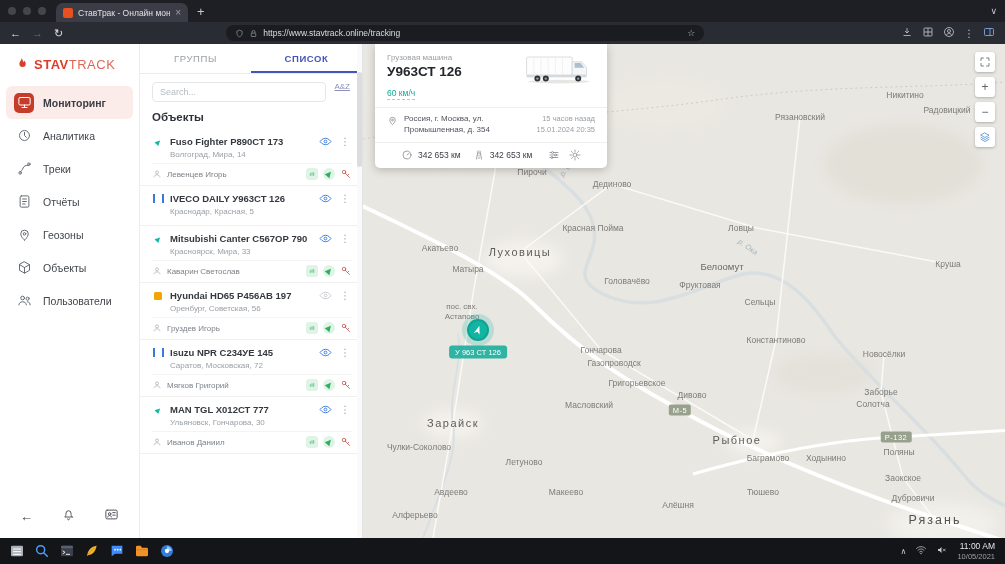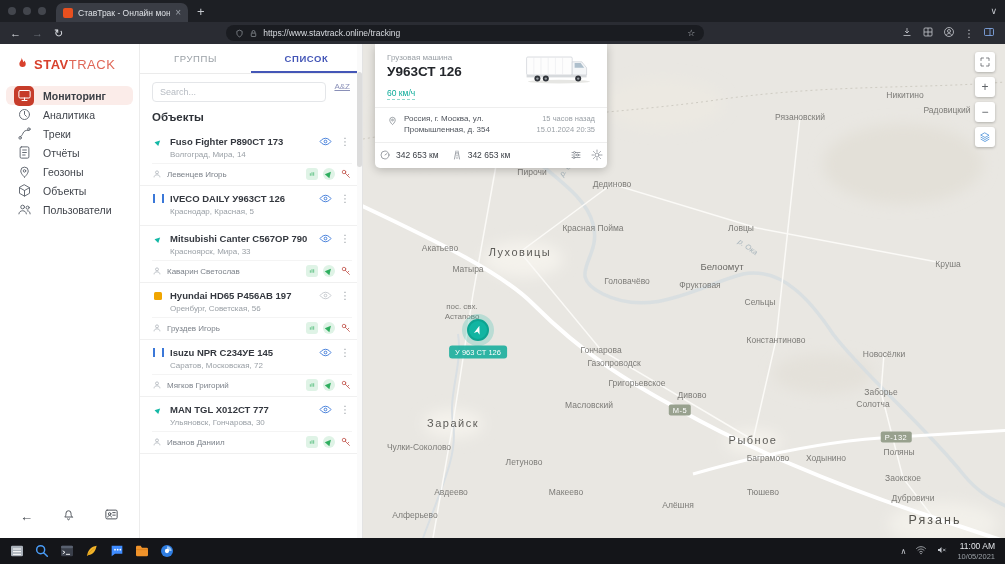--- a/index.html
+++ b/index.html
@@ -32,21 +32,21 @@
   .tb-right .blue svg{stroke:#8ab4f8}
 
   
   .app{position:absolute;top:44px;left:0;right:0;bottom:26px;display:flex;background:#fff}
 
   
   .nav{width:140px;background:#fff;border-right:1px solid #ececec;display:flex;flex-direction:column;flex:none}
   .logo{display:flex;align-items:center;gap:4px;padding:12px 8px 13px 13px}
   .logo-text{font-size:13px;font-weight:bold;letter-spacing:.5px;color:#d8402c;white-space:nowrap}
   .logo-text .lt2{opacity:.8;font-weight:normal}
-  .navitem{display:flex;align-items:center;gap:9px;height:19px;padding:0 8px;margin:0 6px;border-radius:6px;font-size:10.5px;color:#41454c;cursor:pointer}
+  .navitem{display:flex;align-items:center;gap:9px;height:33px;padding:0 8px;margin:0 6px;border-radius:6px;font-size:10.5px;color:#41454c;cursor:pointer}
   .nicon{width:20px;height:20px;display:flex;align-items:center;justify-content:center;flex:none}
   .navitem svg{width:15px;height:15px;stroke:#676d76;fill:none;stroke-width:1.6;stroke-linecap:round;stroke-linejoin:round}
   .navitem.active{background:#fbece9}
   .navitem.active .nicon{background:#c63c2a;border-radius:5px}
   .navitem.active svg{stroke:#fff}
   .navitem.active .lbl{font-weight:bold;color:#3a3e45}
   .nav-bottom{margin-top:auto;display:flex;align-items:center;justify-content:space-between;padding:10px 20px 12px}
   .nav-bottom svg{width:15px;height:15px;stroke:#50555c;fill:none;stroke-width:1.6;stroke-linecap:round;stroke-linejoin:round}
   .backarrow{font-size:13px;color:#3d4148;line-height:1}
 
@@ -107,21 +107,21 @@
   .pop-type{font-size:8px;color:#9aa0a6}
   .pop-plate{font-size:13.5px;font-weight:bold;color:#23262b;margin:2px 0 3px}
   .pop-speed{display:inline-block;font-size:8.5px;color:#0cab99;border-bottom:1px dashed #8fd8cd;padding-bottom:1px}
   .pop-truck{margin-left:auto;flex:none}
   .pop-div{height:1px;background:#eee}
   .pop-addr{display:flex;padding:6px 12px;gap:6px}
   .pop-pin{display:flex;padding-top:1px}
   .pop-pin svg{width:11px;height:11px;stroke:#7d838b;fill:none;stroke-width:1.6}
   .pop-addr-text{font-size:8px;color:#4d525a;line-height:1.35;width:108px}
   .pop-time{margin-left:auto;text-align:right;font-size:7.5px;color:#9aa0a6;line-height:1.45}
-  .pop-foot{display:flex;align-items:center;gap:5px;padding:6px 4px 7px}
+  .pop-foot{display:flex;align-items:center;gap:5px;padding:6px 26px 7px}
   .pop-foot svg{width:12px;height:12px;stroke:#7d838b;fill:none;stroke-width:1.5;stroke-linecap:round}
   .odo{font-size:8.5px;color:#3c4047;margin-right:7px;white-space:nowrap}
   .pop-btns{margin-left:auto;display:flex;gap:9px}
   .pop-btns span{display:flex;cursor:pointer}
 
   
   .mapctrl{position:absolute;right:10px;top:8px;display:flex;flex-direction:column;gap:5px}
   .mapbtn{width:20px;height:20px;background:#fff;border-radius:3px;box-shadow:0 1px 3px rgba(0,0,0,.25);display:flex;align-items:center;justify-content:center;font-size:12px;color:#5f6368;cursor:pointer}
   .mapbtn svg{width:12px;height:12px;stroke:#5f6368;fill:none;stroke-width:1.6;stroke-linecap:round;stroke-linejoin:round}
   .mapbtn.layers svg{stroke:#4a90d9}
@@ -556,21 +556,21 @@
           <span class="mlabel" style="left: 413px; top: 296px;">Константиново</span>
           <span class="mlabel" style="left: 521px; top: 310px;">Новосёлки</span>
           <span class="mlabel" style="left: 238px; top: 306px;">Гончарова</span>
           <span class="mlabel" style="left: 251px; top: 319px;">Газопроводск</span>
           <span class="mlabel" style="left: 274px; top: 339px;">Григорьевское</span>
           <span class="mlabel" style="left: 329px; top: 351px;">Дивово</span>
           <span class="mlabel" style="left: 518px; top: 348px;">Заборье</span>
           <span class="mlabel" style="left: 510px; top: 360px;">Солотча</span>
           <span class="mlabel" style="left: 226px; top: 361px;">Масловский</span>
           <span class="mlabel lg" style="left: 90px; top: 379px;">Зарайск</span>
-          <span class="mlabel lg" style="left: 390px; top: 396px;">Рыбное</span>
+          <span class="mlabel lg" style="left: 374px; top: 396px;">Рыбное</span>
           <span class="mlabel" style="left: 536px; top: 408px;">Поляны</span>
           <span class="mlabel" style="left: 56px; top: 403px;">Чулки-Соколово</span>
           <span class="mlabel" style="left: 405px; top: 414px;">Баграмово</span>
           <span class="mlabel" style="left: 463px; top: 414px;">Ходынино</span>
           <span class="mlabel" style="left: 161px; top: 418px;">Летуново</span>
           <span class="mlabel" style="left: 540px; top: 434px;">Заокское</span>
           <span class="mlabel" style="left: 400px; top: 448px;">Тюшево</span>
           <span class="mlabel" style="left: 550px; top: 454px;">Дубровичи</span>
           <span class="mlabel" style="left: 88px; top: 448px;">Авдеево</span>
           <span class="mlabel" style="left: 203px; top: 448px;">Макеево</span>

